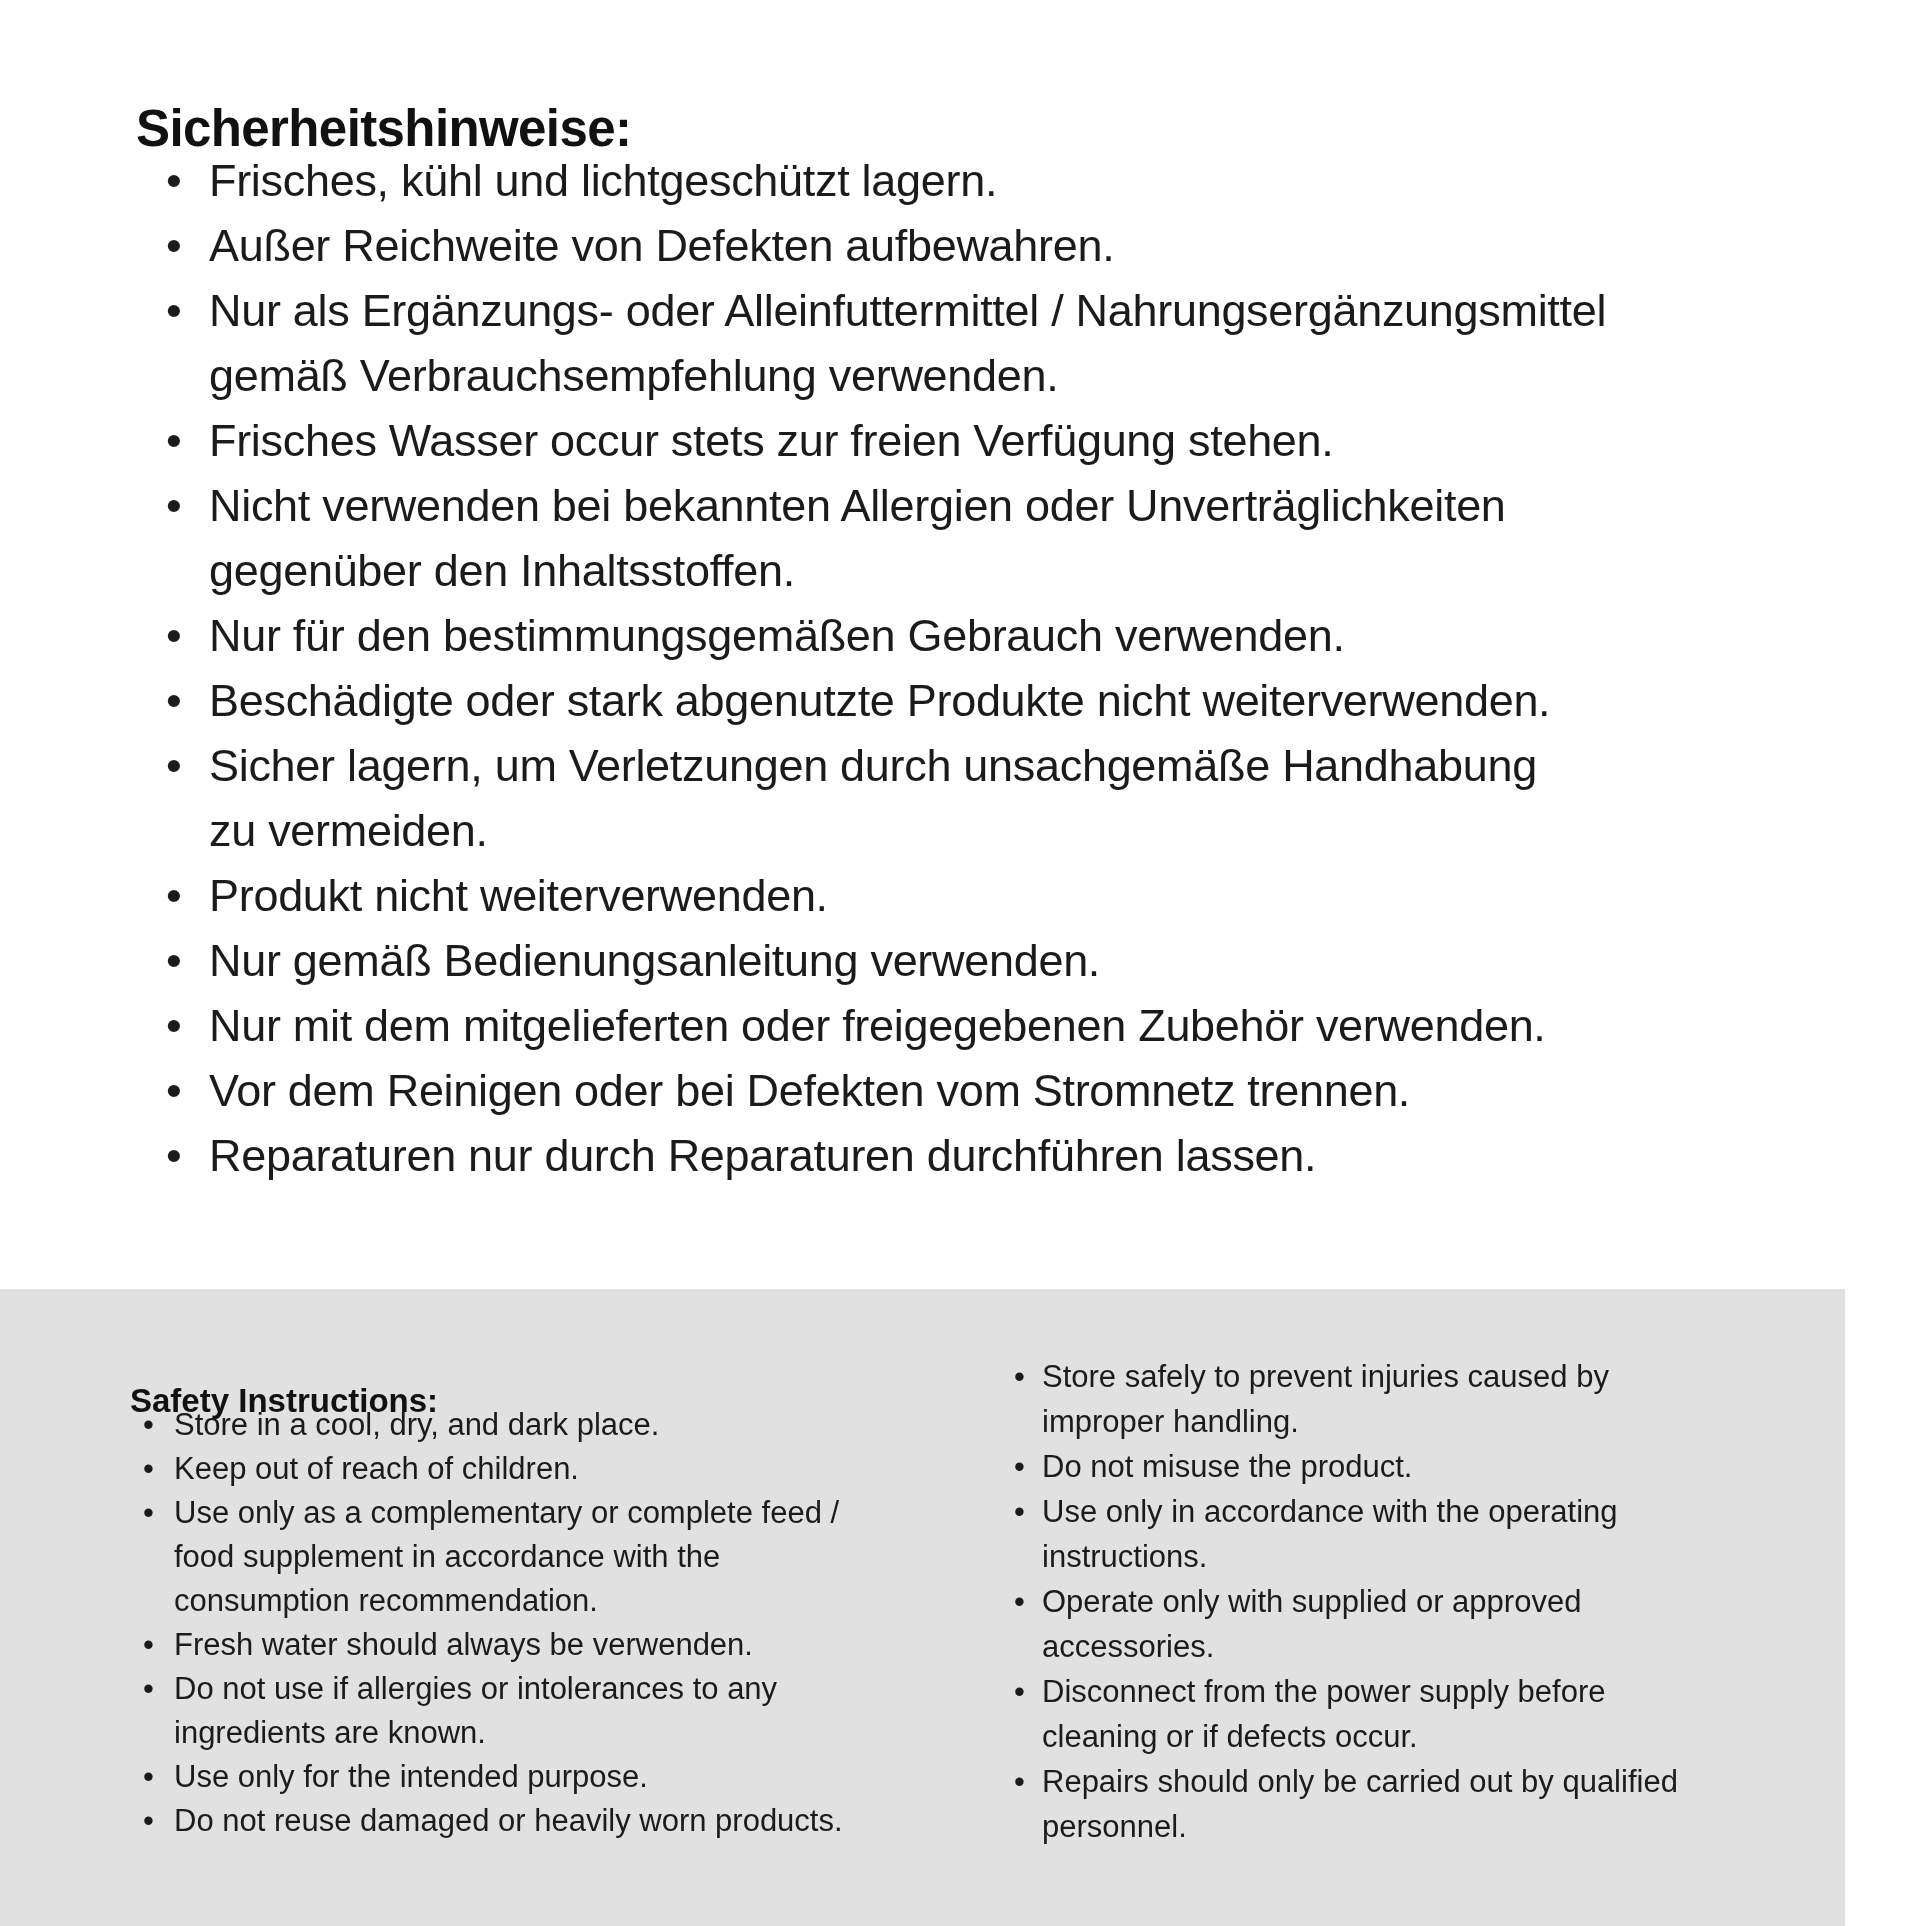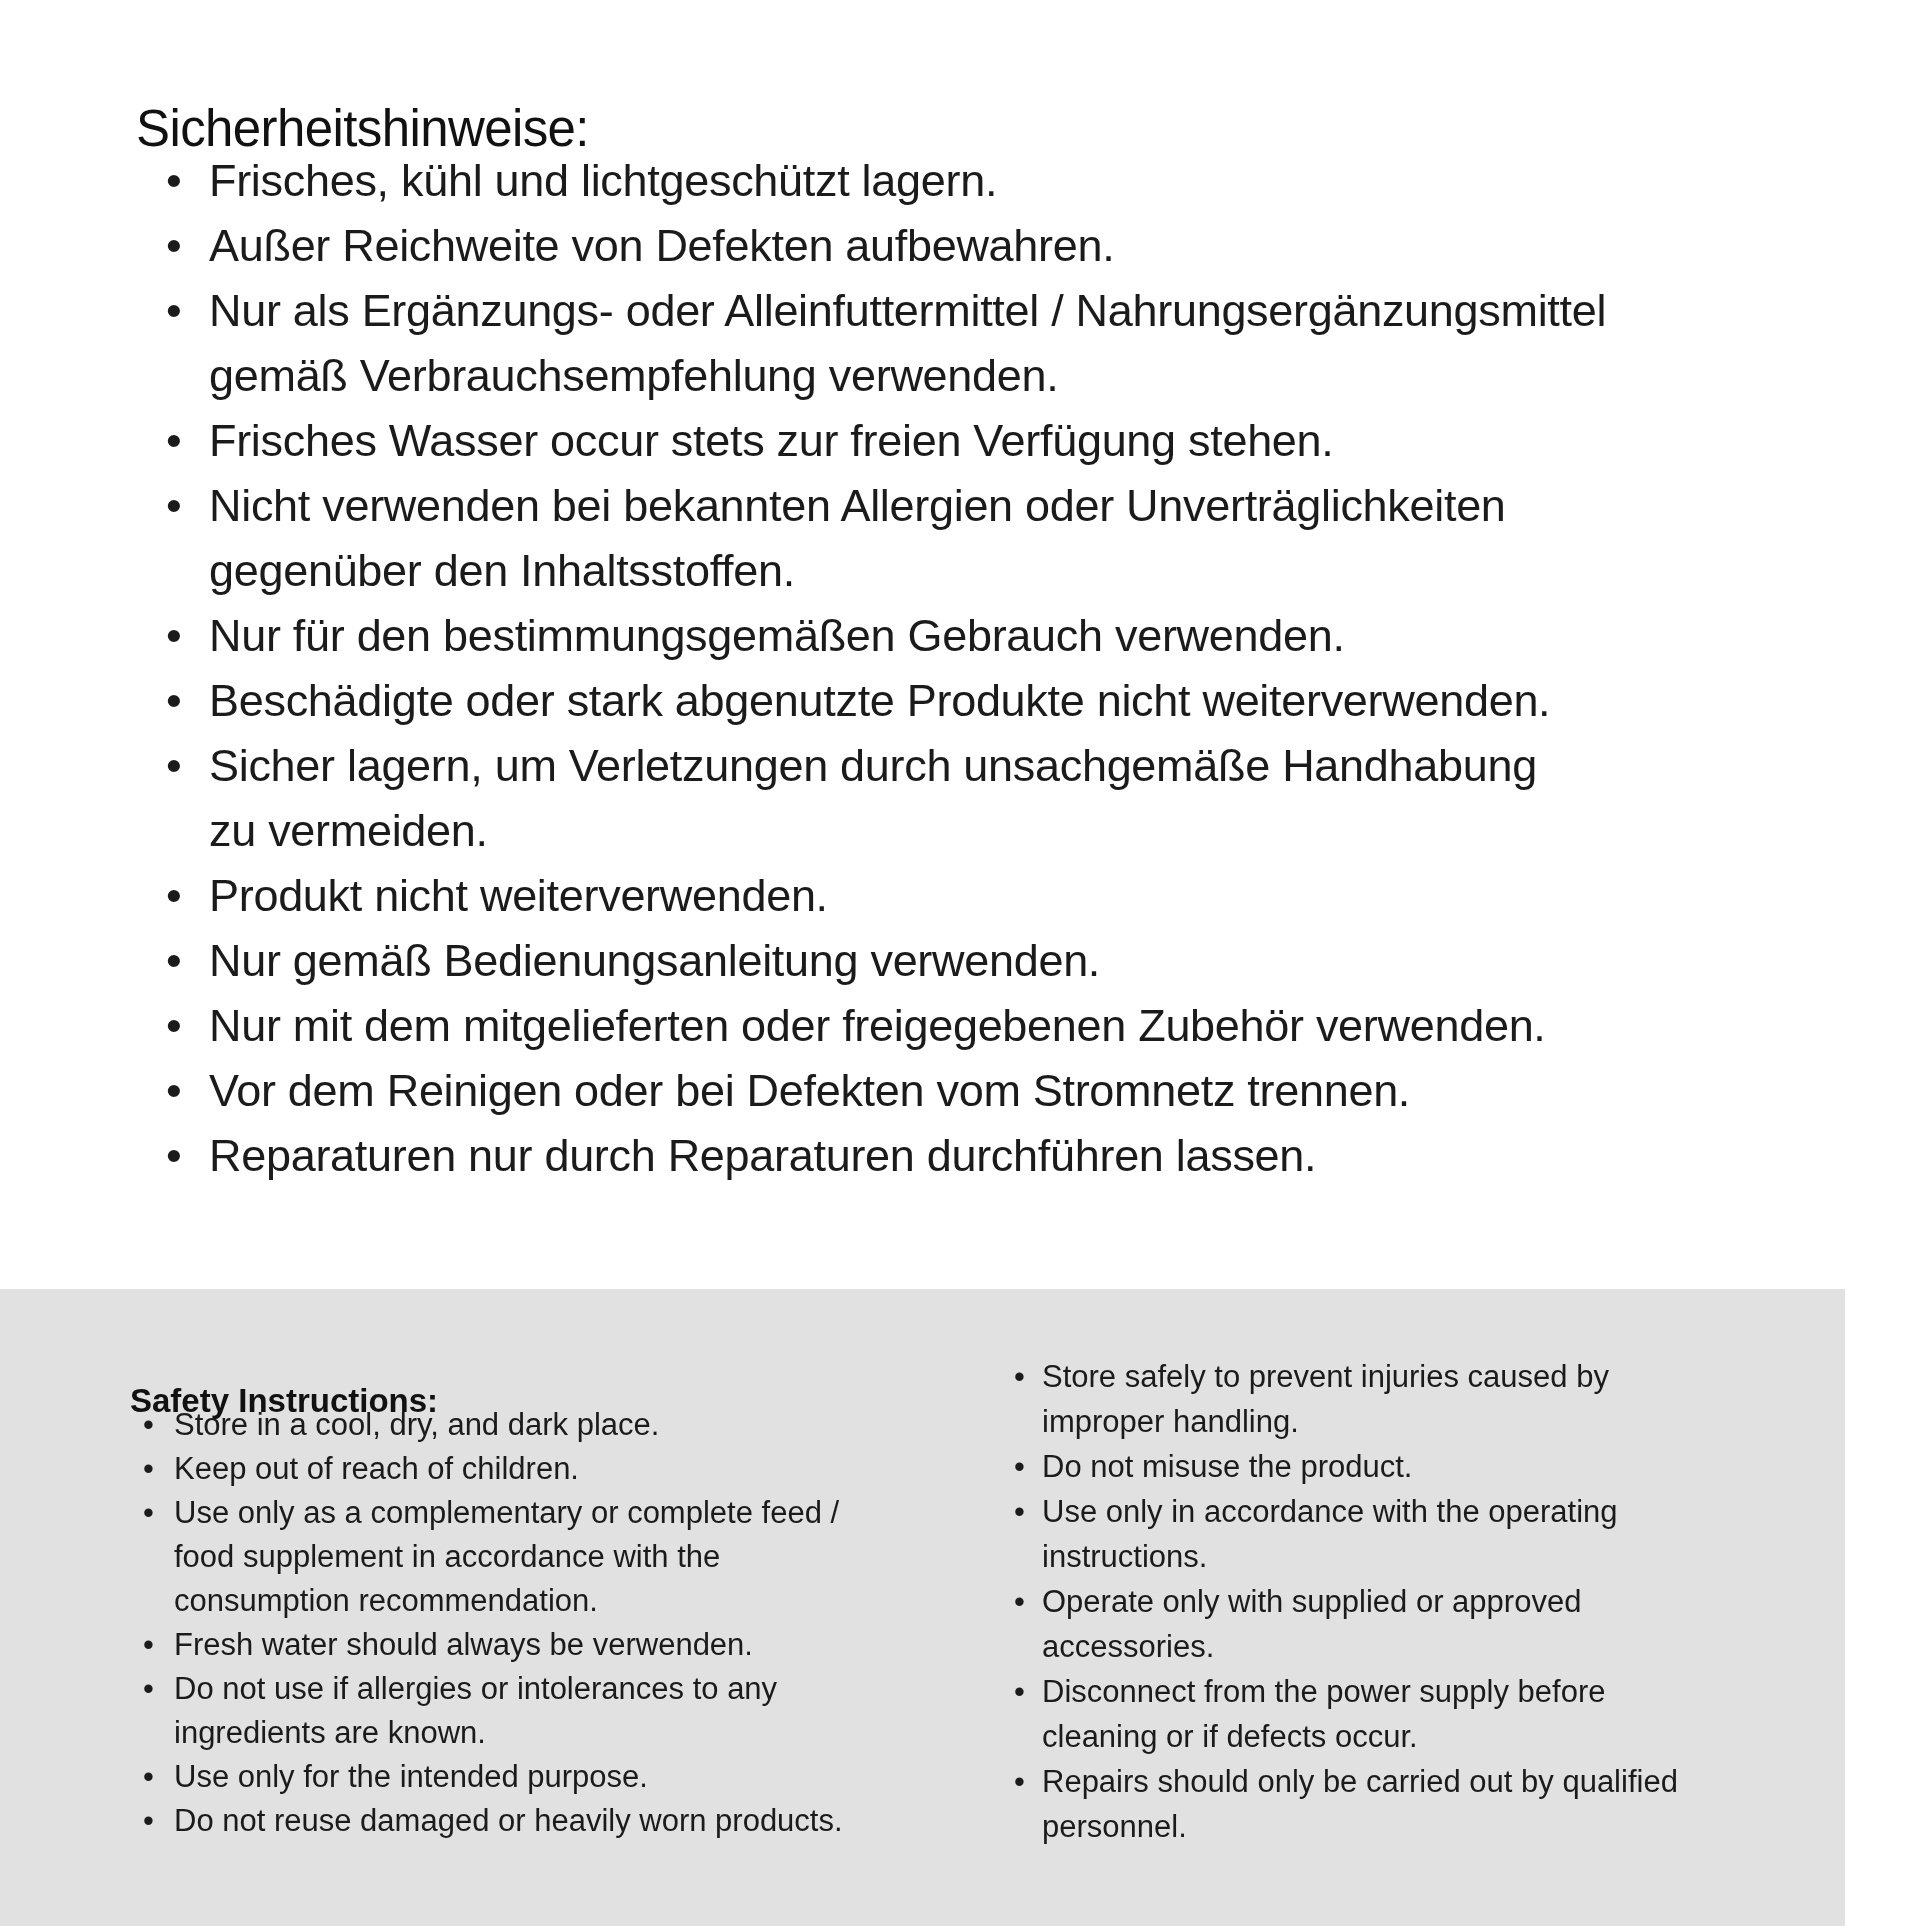--- a/index.html
+++ b/index.html
@@ -12,21 +12,21 @@
     color: #1b1b1b;
     overflow: hidden;
   }
 
   .page-title {
     position: absolute;
     left: 136px;
     top: 64px;
     font-size: 51px;
     line-height: 62px;
-    font-weight: 400;
+    font-weight: 700;
     letter-spacing: -0.6px;
     color: #111111;
     white-space: nowrap;
   }
 
   ul.bullet-list {
     list-style: none;
     margin: 0;
     padding: 0;
   }

